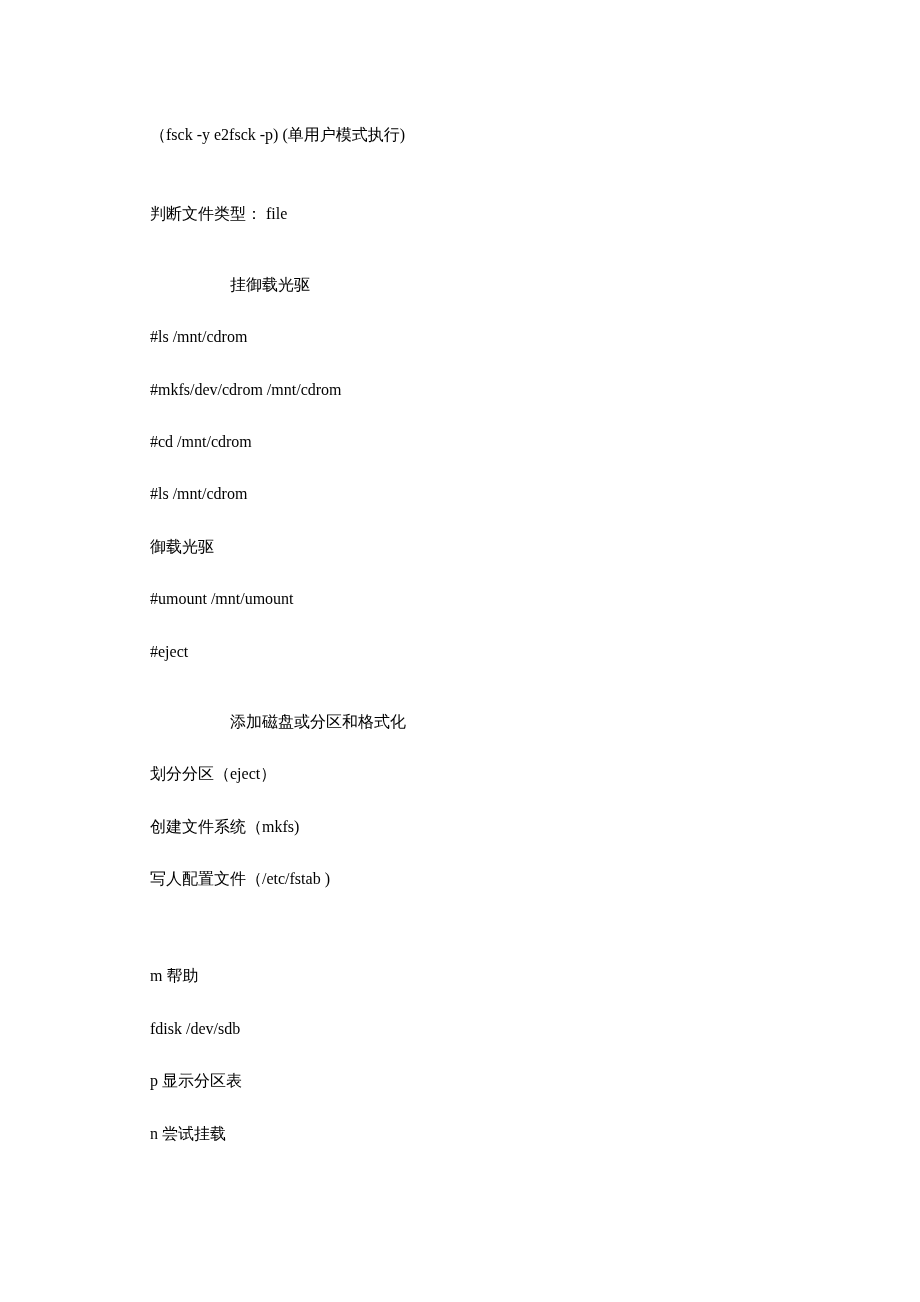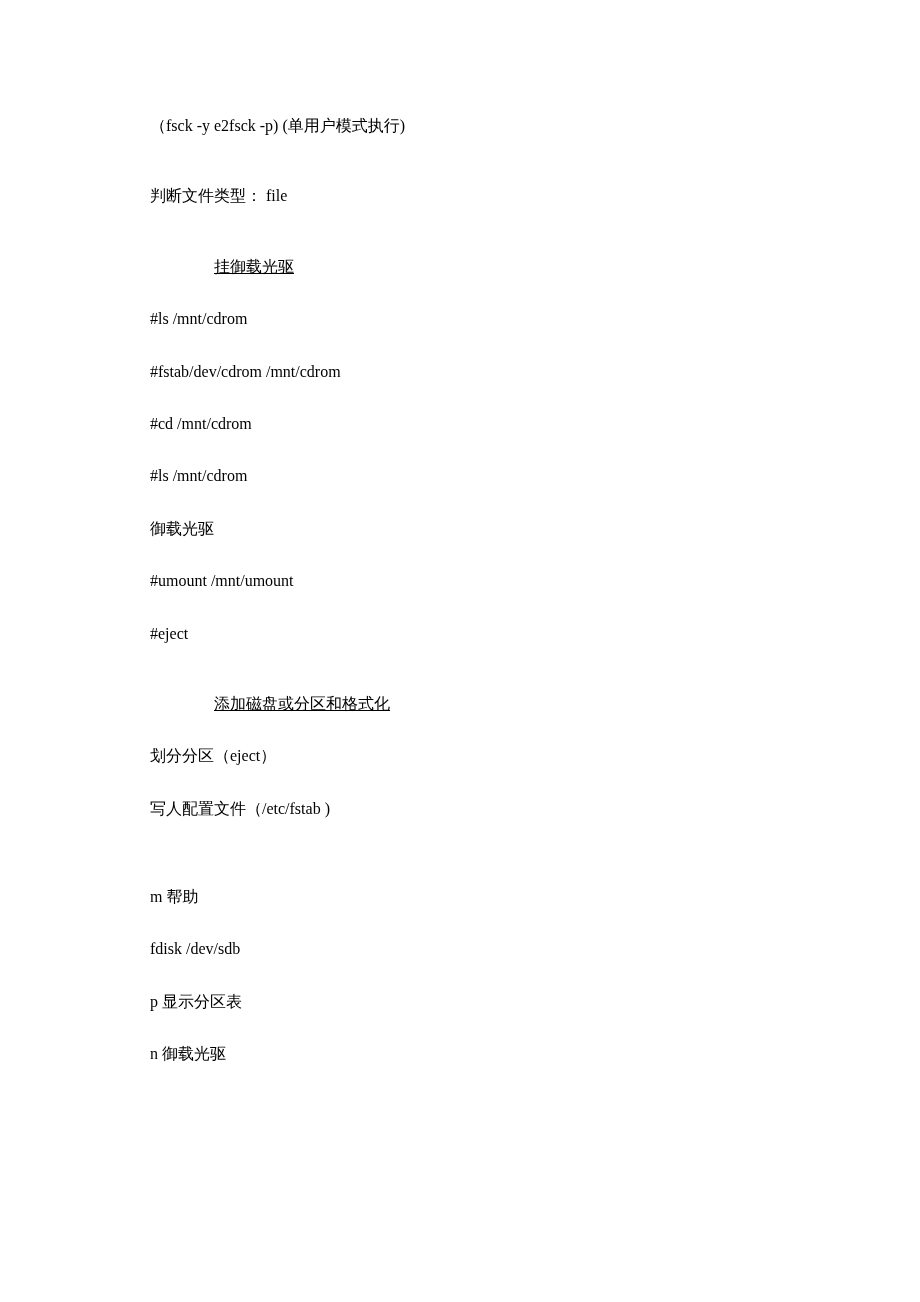--- a/index.html
+++ b/index.html
@@ -11,57 +11,58 @@
     min-height: 1302px;
   }
   .page {
     padding: 115px 140px 60px 150px;
     color: #000000;
     font-size: 16px;
     line-height: 1.4;
   }
   .para {
     margin-bottom: 30px;
+    margin-top: 9px;
   }
   .section-title {
-    margin-left: 64px;
+    margin-left: 80px;
     margin-bottom: 30px;
-    text-decoration: underline;
   }
   .gap {
     height: 18px;
   }
 </style>
 </head>
 <body>
 
 <div class="page">
 
   <div class="para">（fsck -y       e2fsck -p) (单用户模式执行)</div>
   <div class="gap"></div>
 
   <div class="para">判断文件类型：   file</div>
   <div class="gap"></div>
 
   <div class="section-title">挂御载光驱</div>
 
   <div class="para">#ls /mnt/cdrom</div>
-  <div class="para">#fstab/dev/cdrom /mnt/cdrom</div>
+  <div class="para">#mkfs/dev/cdrom /mnt/cdrom</div>
   <div class="para">#cd /mnt/cdrom</div>
   <div class="para">#ls /mnt/cdrom</div>
   <div class="para">御载光驱</div>
   <div class="para">#umount /mnt/umount</div>
   <div class="para">#eject</div>
   <div class="gap"></div>
 
   <div class="section-title">添加磁盘或分区和格式化</div>
 
   <div class="para">划分分区（eject）</div>
+  <div class="para">创建文件系统（mkfs)</div>
   <div class="para">写人配置文件（/etc/fstab )</div>
   <div class="gap"></div>
   <div class="gap"></div>
 
   <div class="para">m  帮助</div>
   <div class="para">fdisk /dev/sdb</div>
   <div class="para">p 显示分区表</div>
-  <div class="para">n  御载光驱</div>
+  <div class="para">n  尝试挂载</div>
 
 </div>
 
 </body></html>

